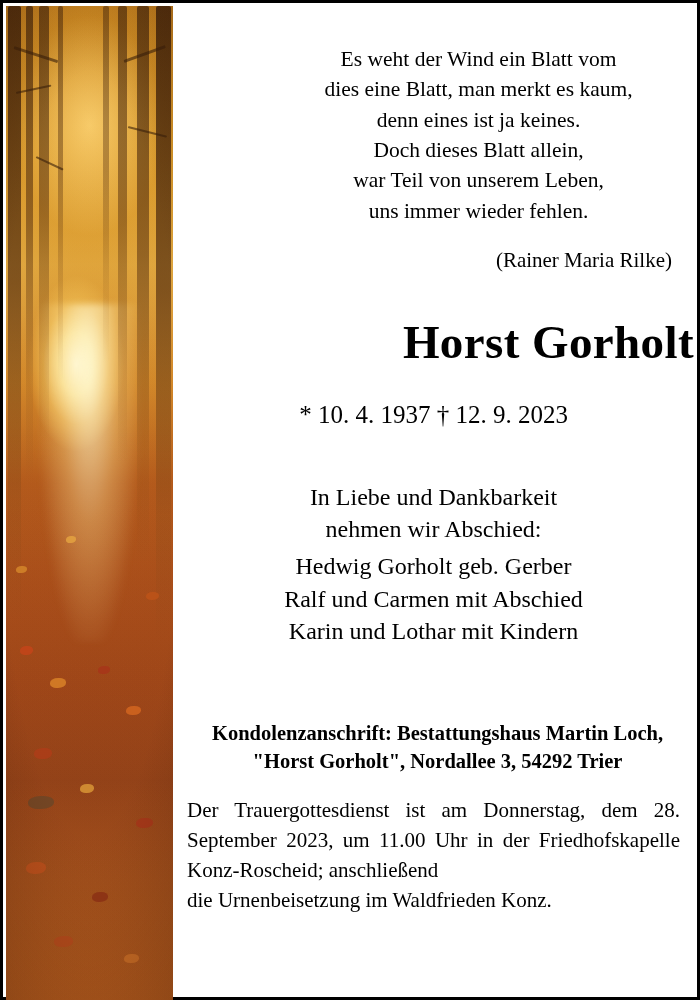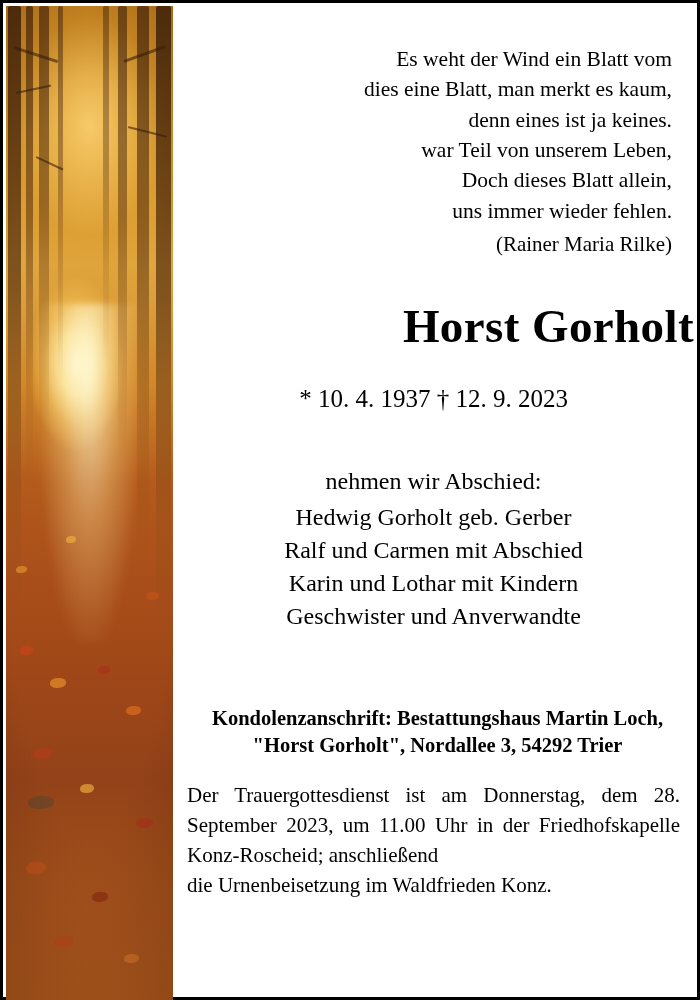--- a/index.html
+++ b/index.html
@@ -95,27 +95,27 @@
     top: 3px;
     right: 3px;
     bottom: 3px;
     padding: 0;
   }
   .poem {
     margin: 38px 0 0 0;
     padding: 0 22px 0 112px;
     font-size: 21.5px;
     line-height: 1.41;
-    text-align: right;
+    text-align: center;
   }
   .poem-line {
     white-space: nowrap;
   }
   .poem-author {
-    margin-top: 6px;
+    margin-top: 22px;
     padding: 0 22px 0 12px;
     text-align: right;
     font-size: 21px;
   }
   .name {
     margin-top: 42px;
     text-align: right;
     font-size: 47px;
     font-weight: bold;
     letter-spacing: 0.4px;
@@ -201,40 +201,40 @@
 
     <div class="vignette"></div>
   </div>
 
   <div class="content">
 
     <div class="poem">
       <div class="poem-line">Es weht der Wind ein Blatt vom</div>
       <div class="poem-line">dies eine Blatt, man merkt es kaum,</div>
       <div class="poem-line">denn eines ist ja keines.</div>
+      <div class="poem-line">Doch dieses Blatt allein,</div>
       <div class="poem-line">war Teil von unserem Leben,</div>
-      <div class="poem-line">Doch dieses Blatt allein,</div>
       <div class="poem-line">uns immer wieder fehlen.</div>
     </div>
 
     <div class="poem-author">(Rainer Maria Rilke)</div>
 
     <div class="name">Horst Gorholt</div>
 
     <div class="dates">* 10. 4. 1937   † 12. 9. 2023</div>
 
     <div class="dedication">
+      <div>In Liebe und Dankbarkeit</div>
       <div>nehmen wir Abschied:</div>
     </div>
 
     <div class="family">
       <div>Hedwig Gorholt geb. Gerber</div>
       <div>Ralf und Carmen mit Abschied</div>
       <div>Karin und Lothar mit Kindern</div>
-      <div>Geschwister und Anverwandte</div>
     </div>
 
     <div class="condolence">Kondolenzanschrift: Bestattungshaus Martin Loch, "Horst Gorholt", Nordallee 3, 54292 Trier</div>
 
     <div class="service">
       <span>Der Trauergottesdienst ist am Donnerstag, dem 28. September 2023, um 11.00 Uhr in der Friedhofskapelle Konz-Roscheid; anschließend</span>
       <span class="last-line">die Urnenbeisetzung im Waldfrieden Konz.</span>
     </div>
 
   </div>

